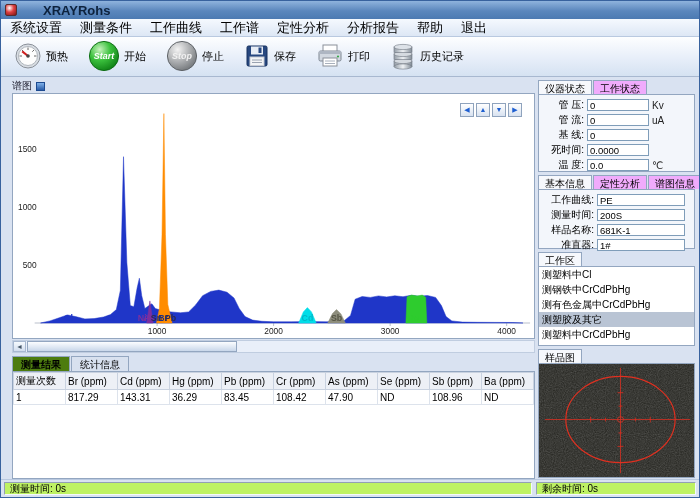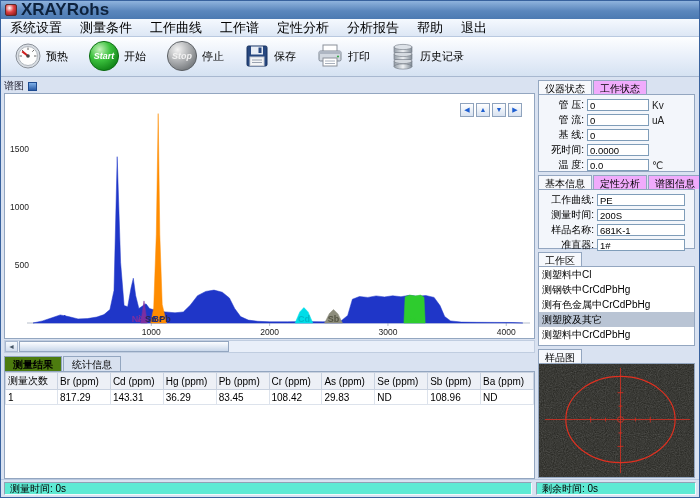--- a/index.html
+++ b/index.html
@@ -2,33 +2,33 @@
 <html><head>
 <meta charset="utf-8">
 <style>
   * { margin:0; padding:0; box-sizing:border-box; }
   html,body { width:700px; height:498px; overflow:hidden; }
   body { font-family:"Liberation Sans","DejaVu Sans",sans-serif; background:#c9d6ea; font-size:11px; color:#000; }
   .window { width:700px; height:498px; display:flex; flex-direction:column; border:1px solid #38629e; background:#d9e2f1; }
 
   
   .titlebar { height:18px; background:linear-gradient(180deg,#8fb3dd,#5b87bd 55%,#4c7ab2); display:flex; align-items:center; padding:0 4px; gap:4px; }
-  .title-text { font-size:17px; color:#0d223d; font-weight:bold; }
+  .title-text { font-size:13px; color:#0d223d; font-weight:bold;margin-left:22px; }
   .app-icon { width:12px; height:12px; border-radius:2px; background:radial-gradient(circle at 35% 30%,#fff 0%,#e04040 45%,#7a1515 100%); border:1px solid #5a2a2a; }
 
   
   .menubar { height:18px; background:linear-gradient(#f5f9fe,#dde7f5); border-bottom:1px solid #b9c9e0; display:flex; align-items:center; }
   .menu-item { padding:0 9px; height:100%; display:flex; align-items:center; font-size:13px; cursor:default; }
 
   
   .toolbar { height:40px; background:linear-gradient(#fdfeff,#e7eef9 55%,#d5e2f2); border-bottom:1px solid #a8b8d0; display:flex; align-items:center; padding:0 8px; gap:10px; }
   .tool { display:flex; align-items:center; gap:4px; padding:2px 4px; font-size:11px; border:1px solid transparent; }
 
   
-  .main { flex:1; display:flex; overflow:hidden; }
+  .main { flex:1; display:flex; overflow:hidden;margin-left:8px; }
   .left { width:537px; display:flex; flex-direction:column; padding:2px 1px 0 3px; }
   .right { width:163px; display:flex; flex-direction:column; padding:2px 4px 0 2px; }
 
   .chart-strip { height:14px; display:flex; align-items:center; gap:4px; font-size:10px; color:#223; }
   .mini-icon { width:9px; height:9px; background:linear-gradient(#7fb0e8,#2a5ca8); border:1px solid #1d4a90; }
   .chart-box { position:relative; height:246px; background:#fff; border:1px solid #93a6c0; }
   #spectrum-svg { width:100%; height:100%; display:block; }
   .tick { font-size:8.5px; fill:#222; }
   .elabel { font-size:9px; font-weight:bold; }
   .chart-nav { position:absolute; top:9px; right:12px; display:flex; gap:2px; }
@@ -66,21 +66,21 @@
   .ws-list { height:80px; border:1px solid #93a6c0; background:#fff; overflow:hidden; font-size:10px; }
   .ws-item { height:15px; line-height:15px; padding:0 3px; white-space:nowrap; overflow:hidden; cursor:default; }
   .ws-item.selected { background:#b9c4d4; }
 
   .sample-tab { margin-top:2px; }
   .sample-box { flex:1; border:1px solid #93a6c0; background:#161612; position:relative; overflow:hidden; margin-bottom:1px; }
   .sample-box svg { width:100%; height:100%; display:block; }
 
   
   .statusbar { height:18px; background:#d9e2f1; display:flex; gap:4px; padding:2px 3px; border-top:1px solid #b9c9e0; }
-  .status-cell { background:#5eead4; border:1px solid; border-color:#93a0b5 #f4f8fd #f4f8fd #93a0b5; font-size:10px; display:flex; align-items:center; padding:0 5px; }
+  .status-cell { background:#bef264; border:1px solid; border-color:#93a0b5 #f4f8fd #f4f8fd #93a0b5; font-size:10px; display:flex; align-items:center; padding:0 5px; }
   .status-cell.lft { flex:1; }
   .status-cell.rgt { width:160px; }
 </style>
 </head>
 <body>
 
 <div class="window">
 
   <div class="titlebar">
     <span class="app-icon"></span>
@@ -257,21 +257,21 @@
                 <th>Sb (ppm)</th>
                 <th>Ba (ppm)</th>
               </tr>
               <tr>
                 <td>1</td>
                 <td>817.29</td>
                 <td>143.31</td>
                 <td>36.29</td>
                 <td>83.45</td>
                 <td>108.42</td>
-                <td>29.83</td>
+                <td>47.90</td>
                 <td>ND</td>
                 <td>108.96</td>
                 <td>ND</td>
               </tr>
             </tbody>
           </table>
       </div>
     </div>
 
     <div class="right">

